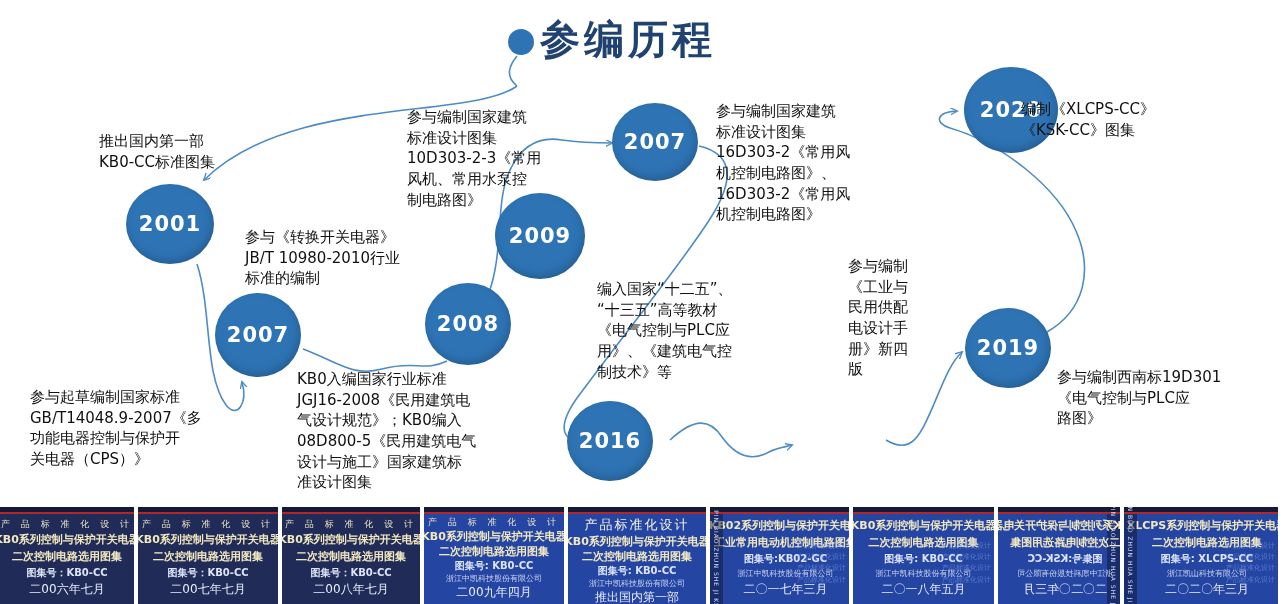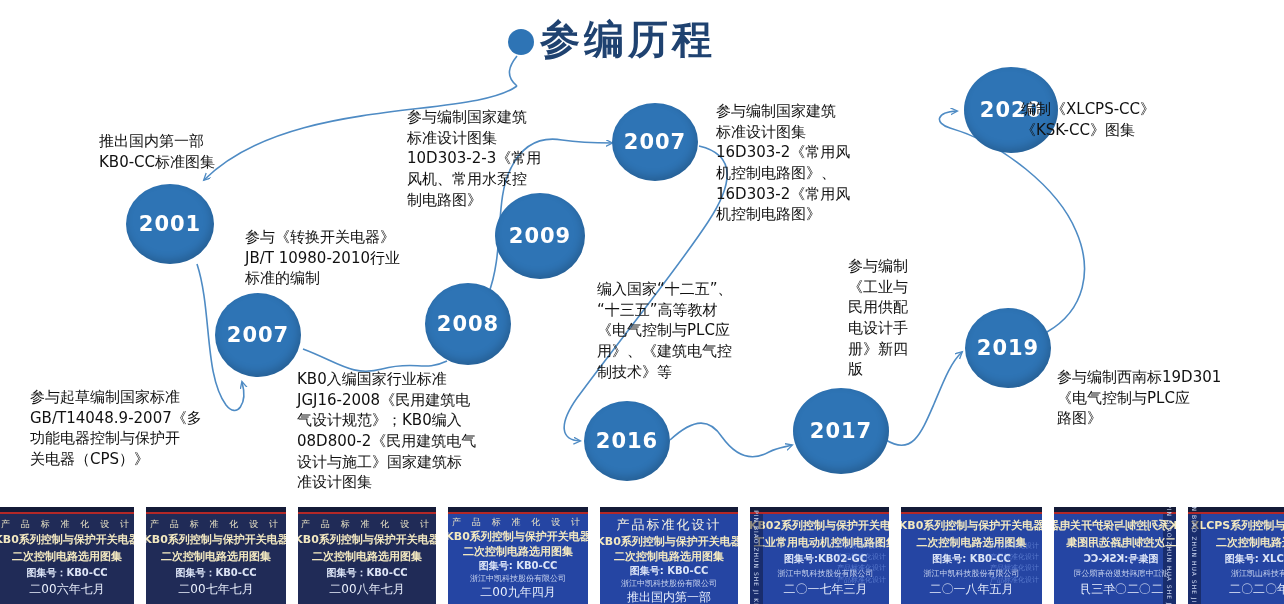--- a/index.html
+++ b/index.html
@@ -14,21 +14,21 @@
   .ah{fill:none;stroke:var(--arrow);stroke-width:1.3px;}
   .dot{fill:var(--accent);}
   
   .node{position:absolute;border-radius:50%;background:var(--accent);
         box-shadow:inset -2px -4px 8px rgba(0,0,0,.18);
         display:flex;align-items:center;justify-content:center;
         color:#fff;font-weight:bold;font-size:21px;letter-spacing:1px;}
   
   .note{position:absolute;color:#111;font-size:15px;line-height:1.38;white-space:pre-line;}
   
-  #shelf{position:absolute;left:0;top:507px;width:1284px;height:97px;display:flex;gap:12px;}
+  #shelf{position:absolute;left:0;top:507px;width:1284px;height:97px;display:flex;gap:4px;}
   .book{position:relative;flex:0 0 auto;height:97px;display:flex;flex-direction:column;
         align-items:center;overflow:hidden;color:#dfe6f5;}
   .book.dark{background:var(--bookDark);}
   .book.royal{background:var(--bookRoyal);}
   .bk-top{width:100%;height:5px;background:#141b38;border-bottom:2px solid #b32827;flex:0 0 auto;}
   .bk-body{flex:1;display:flex;flex-direction:column;align-items:center;justify-content:space-evenly;
            padding:2px 2px 4px 2px;width:100%;}
   .bk-header{font-size:9px;letter-spacing:4px;color:#eae4c6;white-space:nowrap;}
   .bk-header.big{font-size:13px;letter-spacing:2px;color:#f5f2e2;}
   .bk-t1{font-size:11px;font-weight:bold;color:#f2e8c0;white-space:nowrap;}
@@ -67,38 +67,37 @@
     <path class="conn" marker-end="url(#arr)" d="M1047,332 C1085,310 1093,270 1076,231 C1058,188 1002,143 950,128 C934,123 936,112 957,111"></path>
   </svg>
 
   <div id="title">参编历程</div>
 
   <div class="node" style="left:126px;top:184px;width:88px;height:80px;">2001</div>
   <div class="node" style="left:215px;top:293px;width:86px;height:84px;">2007</div>
   <div class="node" style="left:425px;top:283px;width:86px;height:82px;">2008</div>
   <div class="node" style="left:495px;top:193px;width:90px;height:86px;">2009</div>
   <div class="node" style="left:612px;top:103px;width:86px;height:78px;">2007</div>
-  <div class="node" style="left:584px;top:401px;width:86px;height:80px;">2016</div>
-  <div class="node" style="left:793px;top:388px;width:96px;height:86px;">2017</div>
+  <div class="node" style="left:567px;top:401px;width:86px;height:80px;">2016</div>
   <div class="node" style="left:965px;top:308px;width:86px;height:80px;">2019</div>
   <div class="node" style="left:964px;top:67px;width:94px;height:86px;">2020</div>
 
   <div class="note" style="left:55px;top:131px;width:220px;margin-left:44px;">推出国内第一部
 KB0-CC标准图集</div>
   <div class="note" style="left:245px;top:227px;width:230px;">参与《转换开关电器》
 JB/T 10980-2010行业
 标准的编制</div>
   <div class="note" style="left:30px;top:387px;width:240px;">参与起草编制国家标准
 GB/T14048.9-2007《多
 功能电器控制与保护开
 关电器（CPS）》</div>
   <div class="note" style="left:297px;top:369px;width:235px;">KB0入编国家行业标准
 JGJ16-2008《民用建筑电
 气设计规范》；KB0编入
-08D800-2《民用建筑电气
+08D800-5《民用建筑电气
 设计与施工》国家建筑标
 准设计图集</div>
   <div class="note" style="left:407px;top:107px;width:185px;">参与编制国家建筑
 标准设计图集
 10D303-2-3《常用
 风机、常用水泵控
 制电路图》</div>
   <div class="note" style="left:716px;top:101px;width:185px;">参与编制国家建筑
 标准设计图集
 16D303-2《常用风

